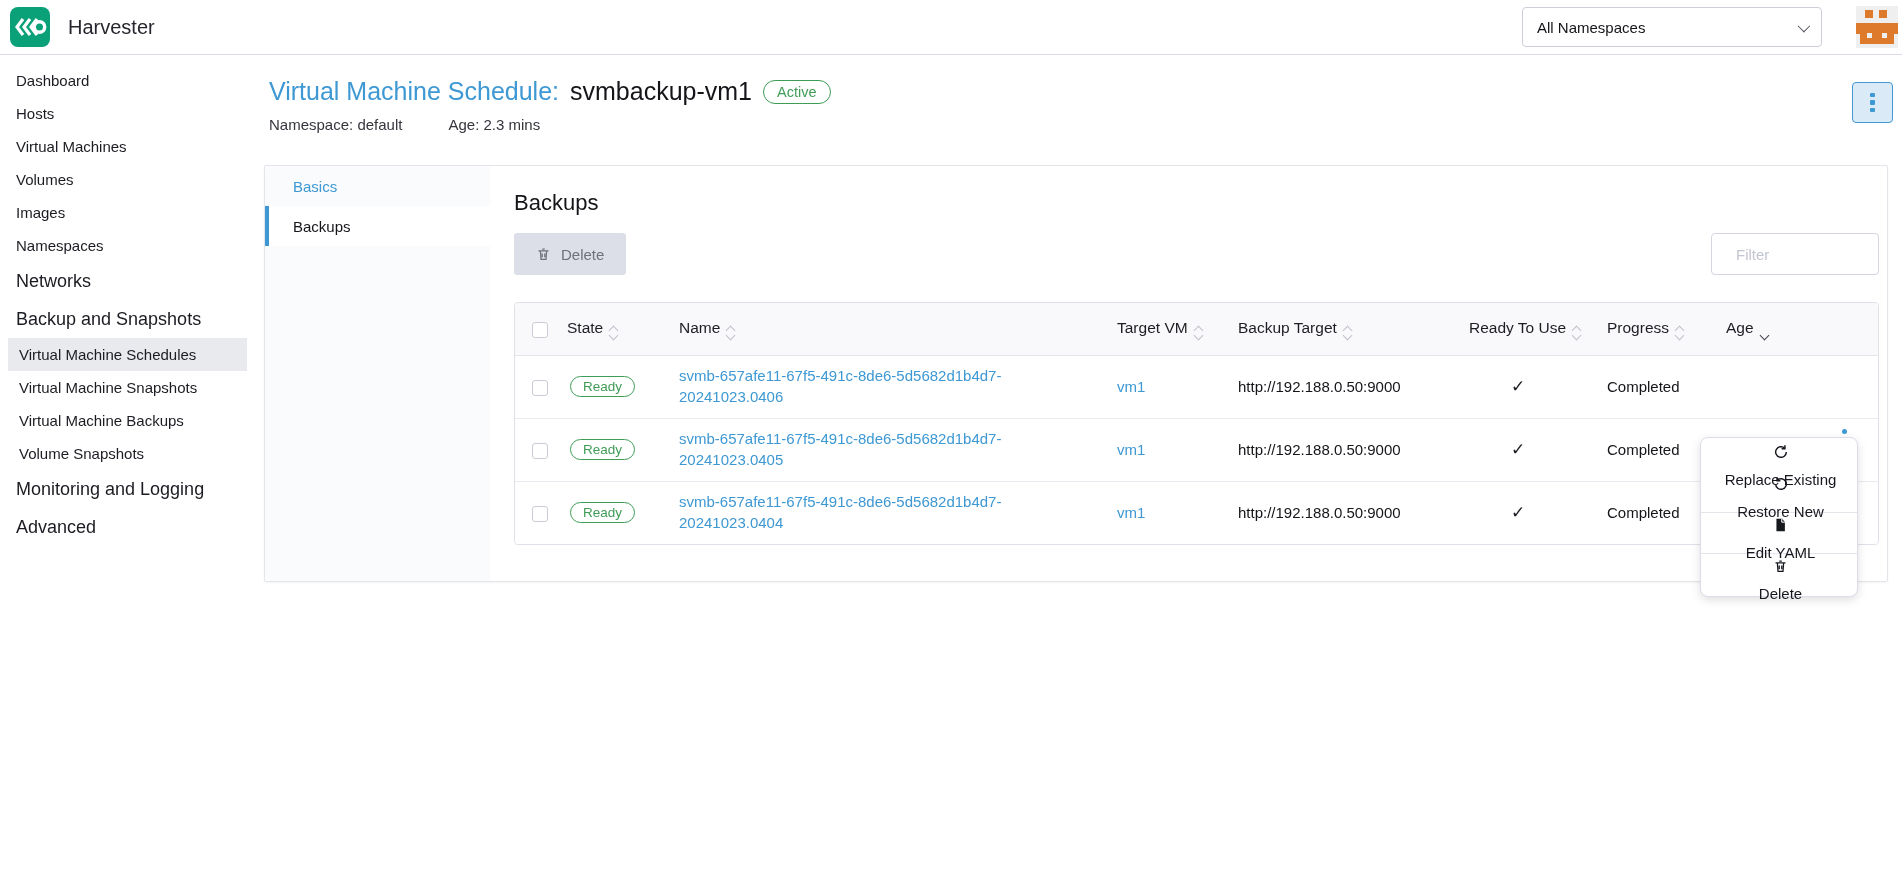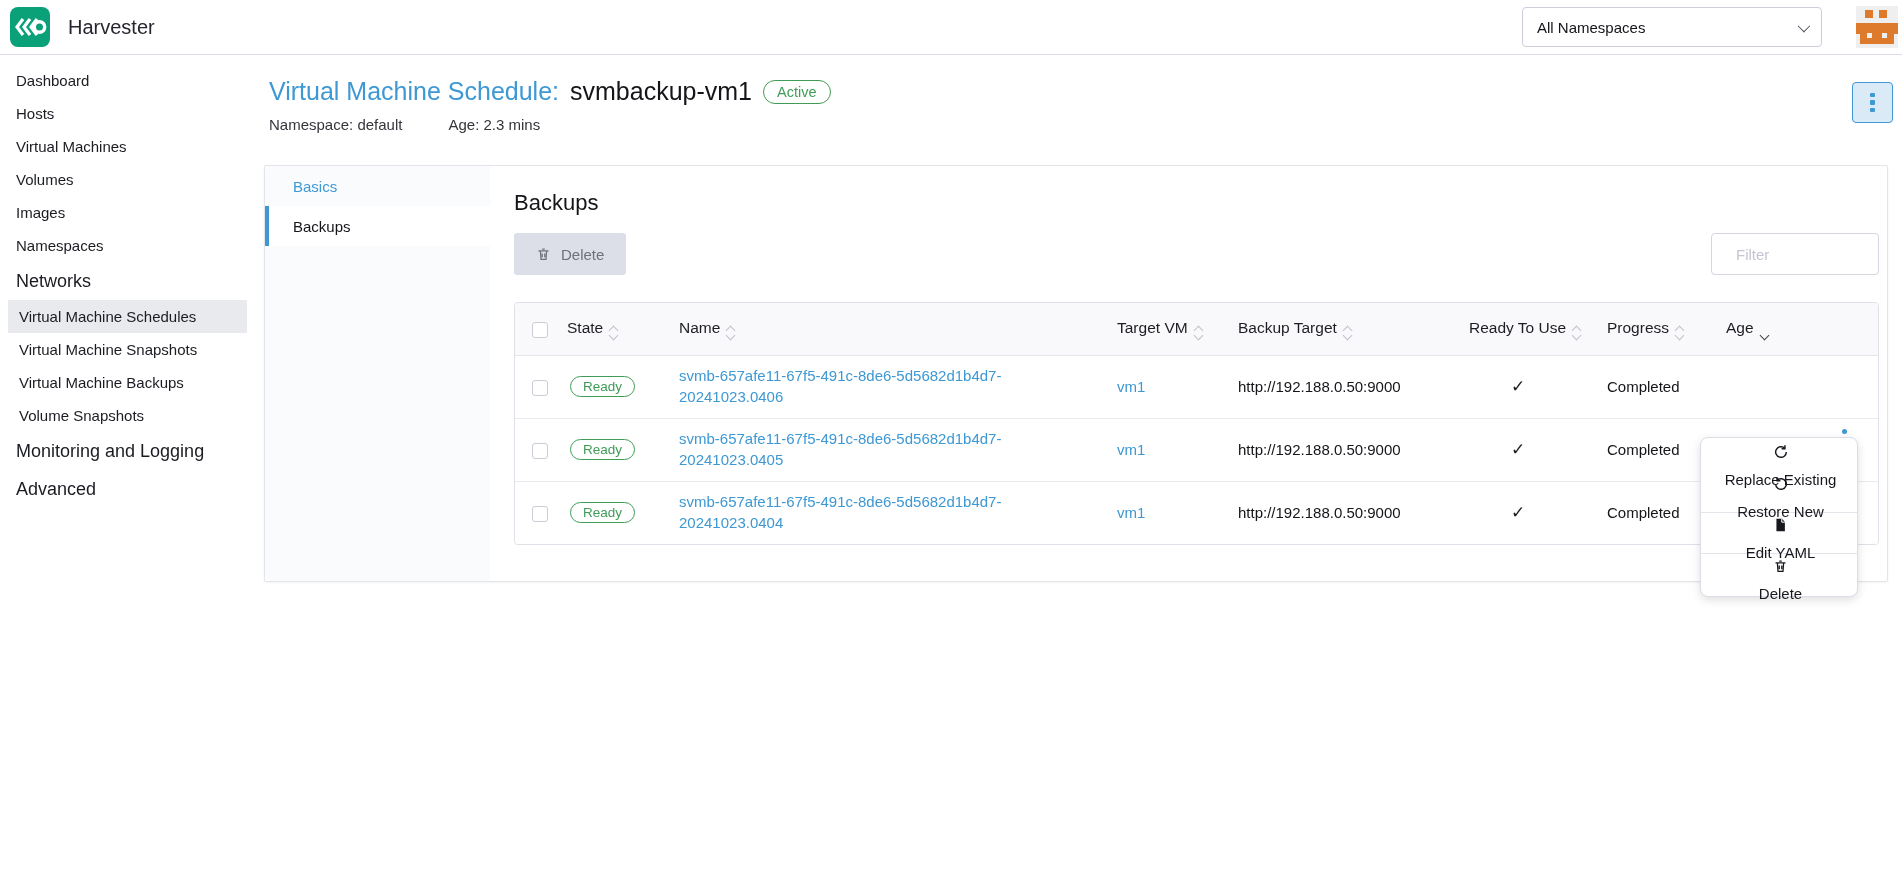--- a/index.html
+++ b/index.html
@@ -207,20 +207,25 @@
       <span class="lbl">Namespaces</span>
 
     </div>
 
     <div class="side-item group">
       <span class="lbl">Networks</span>
       <span class="chev down show"></span>
 
     </div>
 
+    <div class="side-item group">
+      <span class="lbl">Backup and Snapshots</span>
+
+      <span class="chev up show"></span>
+    </div>
 
     <div class="side-item active sub">
       <span class="lbl">Virtual Machine Schedules</span>
 
     </div>
 
     <div class="side-item sub">
       <span class="lbl">Virtual Machine Snapshots</span>
 
     </div>

